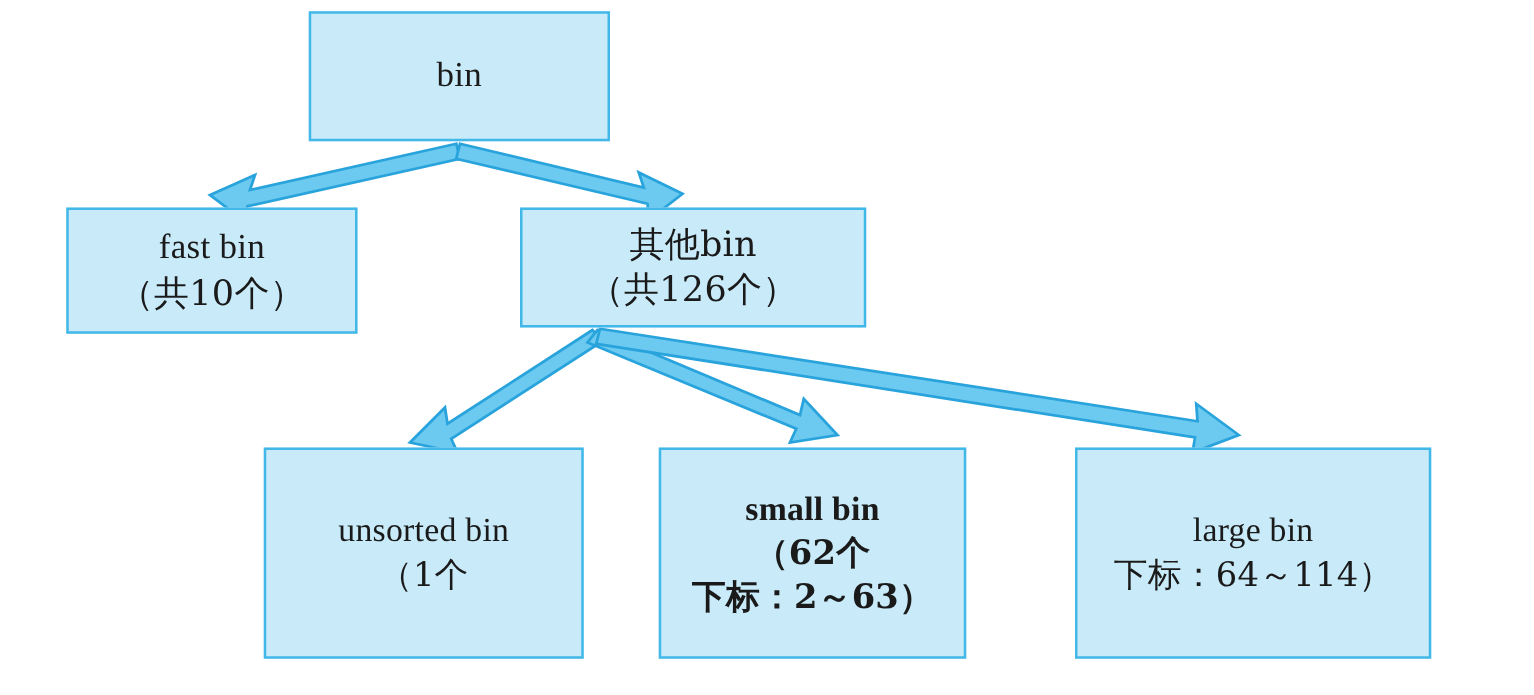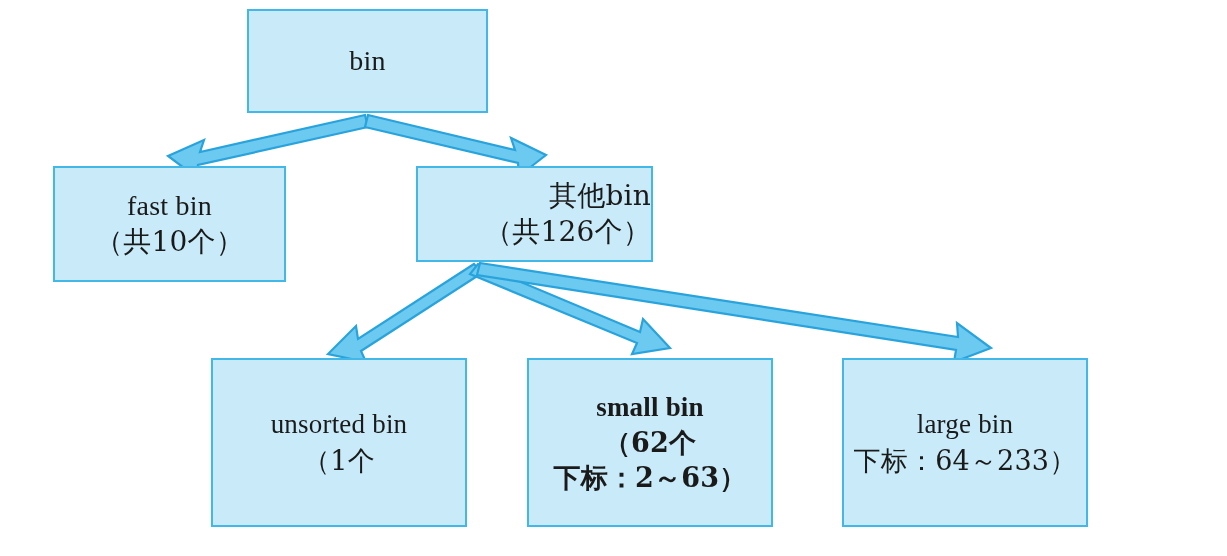--- a/index.html
+++ b/index.html
@@ -48,25 +48,25 @@
     font-size: 27px;
     letter-spacing: 0.2px;
   }
   .node-line.cjk {
     font-family: "DejaVu Serif", "Liberation Serif", serif;
     font-size: 26px;
   }
 
   
   #node-bin        { left: 247px; top: 9px;   width: 241px; height: 104px; }
-  #node-fastbin    { left: 53px;  top: 166px; width: 233px; height: 116px;  }
-  #node-otherbin   { left: 416px; top: 166px; width: 237px; height: 96px; align-items: flex-end;  }
+  #node-fastbin    { left: 53px;  top: 166px; width: 233px; height: 101px;  }
+  #node-otherbin   { left: 416px; top: 166px; width: 277px; height: 96px;  }
   #node-unsorted   { left: 211px; top: 358px; width: 256px; height: 169px; }
   #node-small      { left: 527px; top: 358px; width: 246px; height: 169px; font-weight: bold; }
-  #node-large      { left: 842px; top: 358px; width: 246px; height: 169px; }
+  #node-large      { left: 860px; top: 358px; width: 285px; height: 169px; }
 
   #node-bin .node-line,
   #node-fastbin .node-line,
   #node-otherbin .node-line { font-size: 28px; }
 
   #node-unsorted .node-line,
   #node-small .node-line,
   #node-large .node-line { font-size: 27px; }
 </style>
 </head>
@@ -147,16 +147,16 @@
   </div>
 
   <div class="node-box" id="node-small">
     <span class="node-line">small bin</span>
     <span class="node-line cjk">（62个</span>
     <span class="node-line cjk">下标：2～63）</span>
   </div>
 
   <div class="node-box" id="node-large">
     <span class="node-line">large bin</span>
-    <span class="node-line cjk">下标：64～233）</span>
+    <span class="node-line cjk">下标：64～114）</span>
   </div>
 
 </div>
 
 </body></html>

